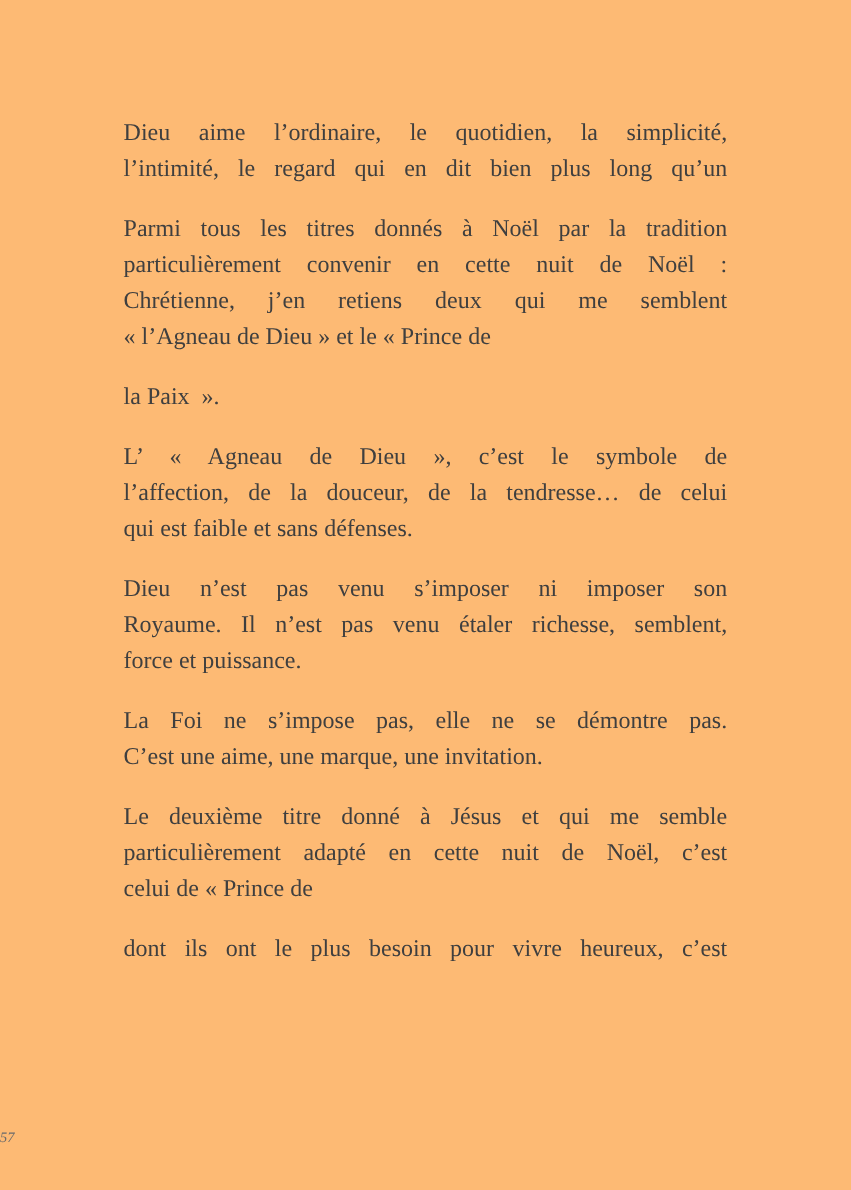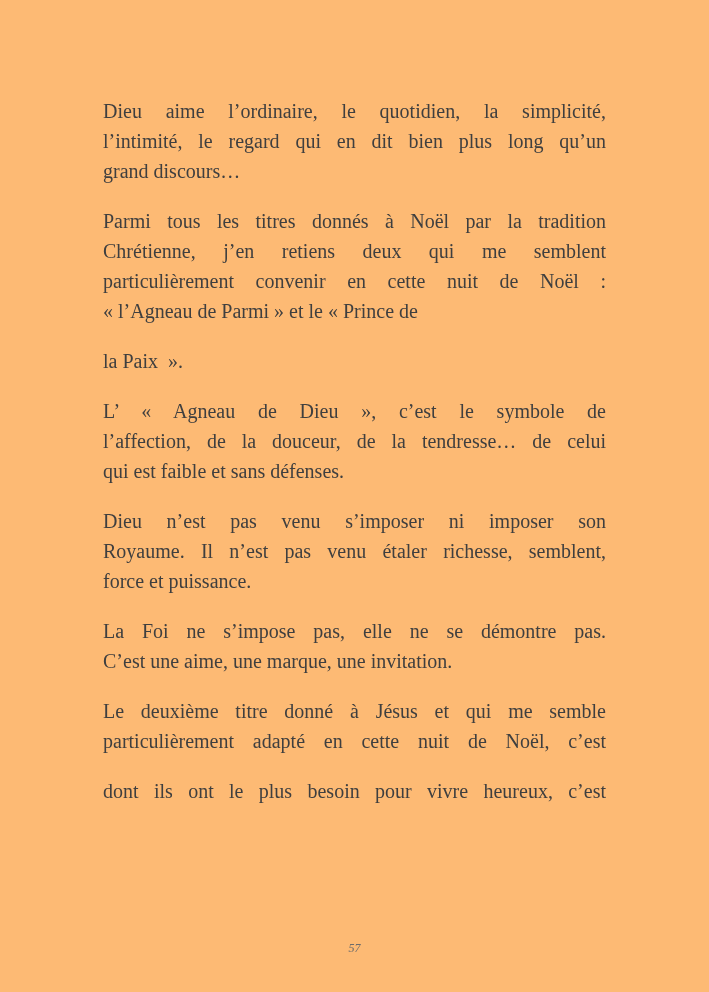--- a/index.html
+++ b/index.html
@@ -34,45 +34,43 @@
     white-space: pre-wrap;
   }
   .line.last {
     text-align-last: left;
   }
   .page-number {
     position: absolute;
     left: 0;
     right: 0;
     top: 941px;
-    text-align: center;
     font-style: italic;
     font-size: 12px;
     color: #6b6b6b;
   }
 </style>
 </head>
 <body>
 
 <div class="page">
   <div class="text-block">
 
     <p class="para">
       </p>
       <div class="line">Dieu aime l’ordinaire, le quotidien, la simplicité,</div>
       <div class="line">l’intimité, le regard qui en dit bien plus long qu’un</div>
-      <div class="line last">grand discours…</div>
     <p></p>
 
     <p class="para">
       </p>
       <div class="line">Parmi tous les titres donnés à Noël par la tradition</div>
+      <div class="line">particulièrement convenir en cette nuit de Noël :</div>
       <div class="line">Chrétienne, j’en retiens deux qui me semblent</div>
-      <div class="line">particulièrement convenir en cette nuit de Noël :</div>
-      <div class="line last">« l’Agneau de Parmi » et le « Prince de</div>
+      <div class="line last">« l’Agneau de Dieu » et le « Prince de</div>
     <p></p>
 
     <p class="para">
       </p>
       <div class="line last">la Paix  ».</div>
     <p></p>
 
     <p class="para">
       </p>
       <div class="line">L’ « Agneau de Dieu », c’est le symbole de</div>
@@ -90,20 +88,21 @@
     <p class="para">
       </p>
       <div class="line">La Foi ne s’impose pas, elle ne se démontre pas.</div>
       <div class="line last">C’est une aime, une marque, une invitation.</div>
     <p></p>
 
     <p class="para">
       </p>
       <div class="line">Le deuxième titre donné à Jésus et qui me semble</div>
       <div class="line">particulièrement adapté en cette nuit de Noël, c’est</div>
+      <div class="line last">celui de « Prince de</div>
     <p></p>
 
     <p class="para">
       </p>
       <div class="line">dont ils ont le plus besoin pour vivre heureux, c’est</div>
     <p></p>
 
   </div>
 
   <div class="page-number">57</div>

